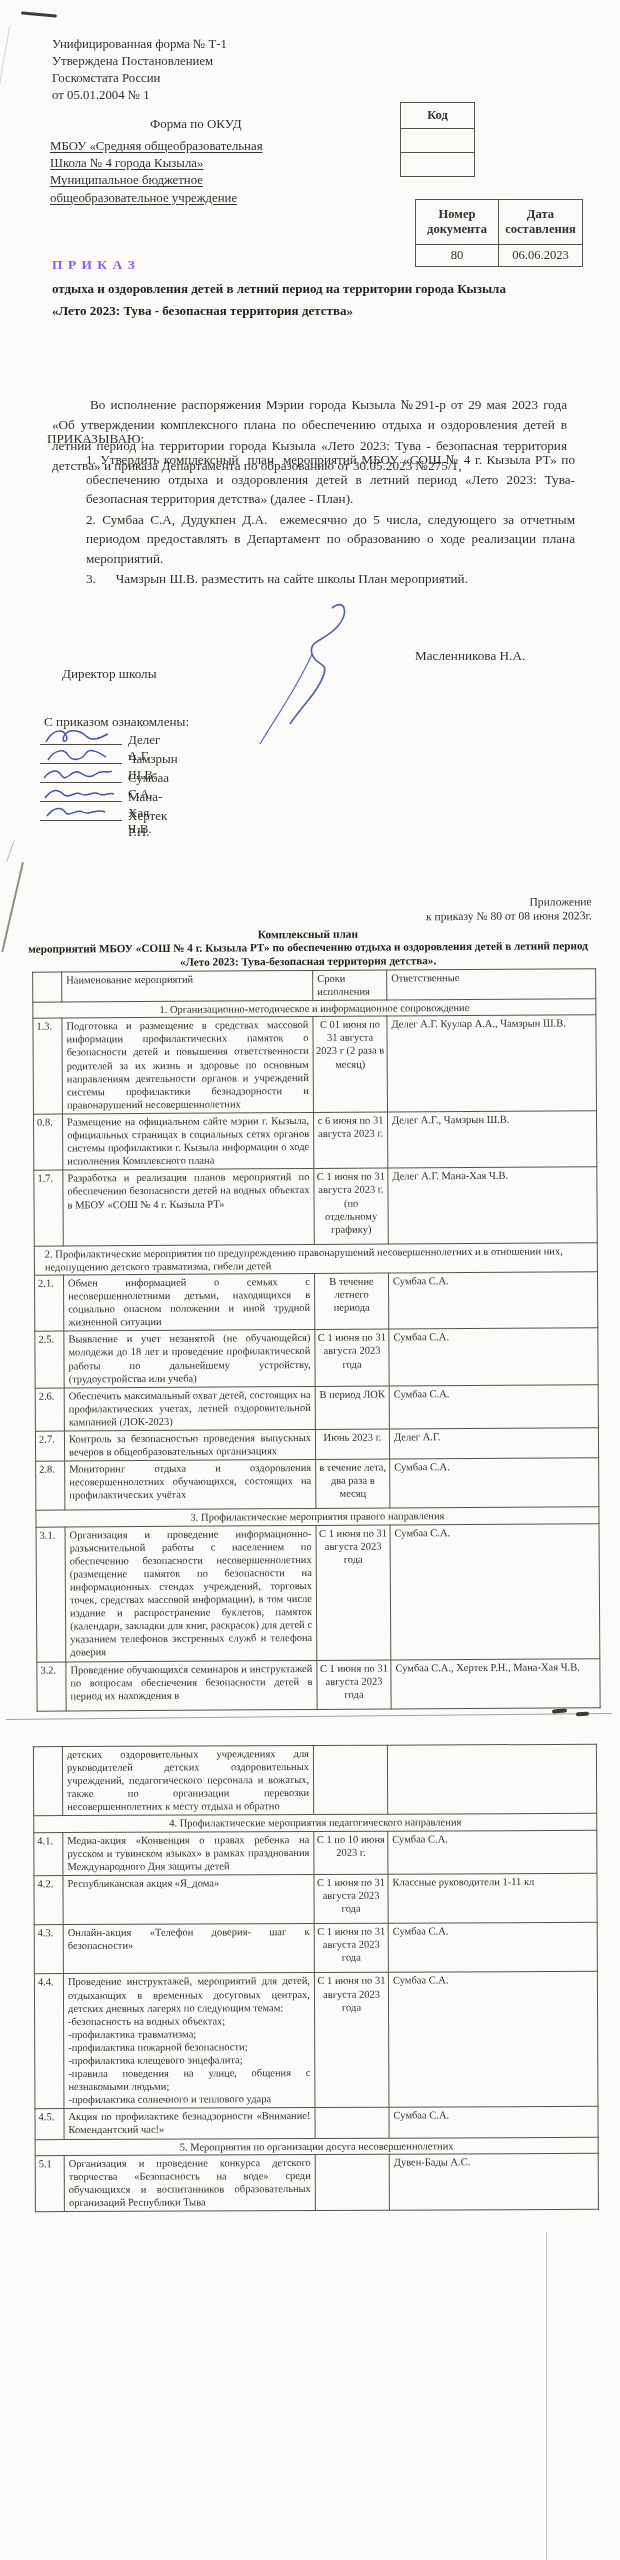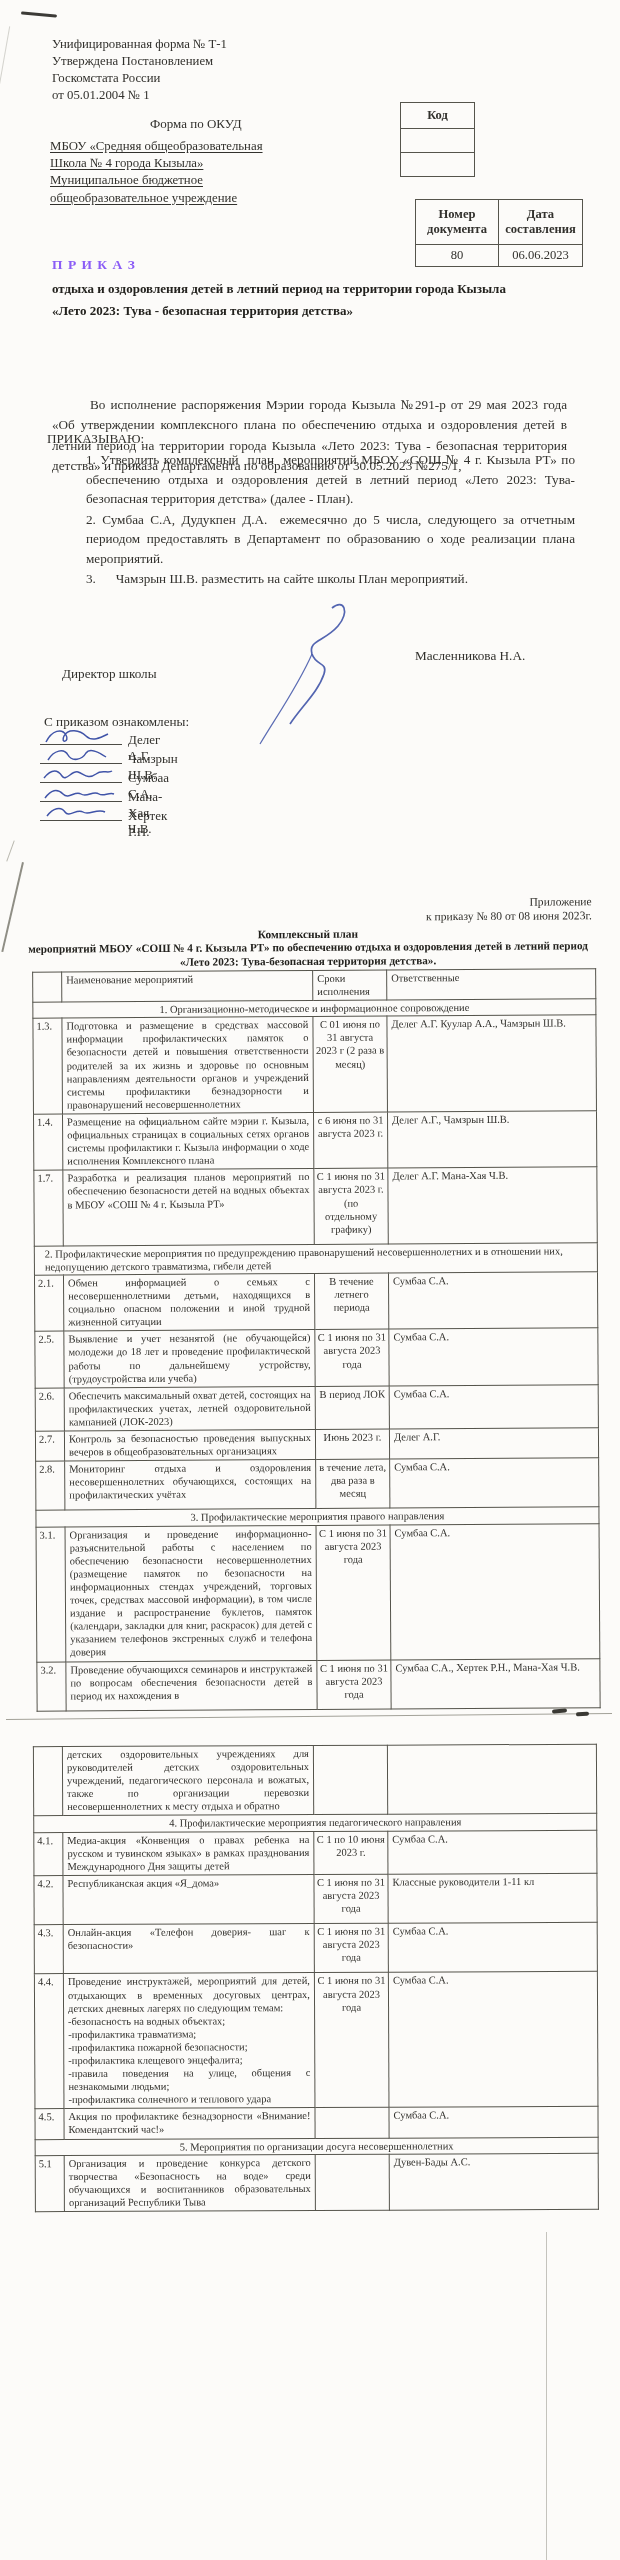--- a/index.html
+++ b/index.html
@@ -221,21 +221,21 @@
           <tr>
             <td colspan="4" class="sec">1.   Организационно-методическое и информационное сопровождение</td>
           </tr>
           <tr>
             <td class="num">1.3.</td>
             <td class="act">Подготовка и размещение в средствах массовой информации профилактических памяток о безопасности детей и повышения ответственности родителей за их жизнь и здоровье по основным направлениям деятельности органов и учреждений системы профилактики безнадзорности и правонарушений несовершеннолетних</td>
             <td class="term">С 01 июня по 31 августа 2023 г (2 раза в месяц)</td>
             <td class="resp">Делег А.Г. Куулар А.А., Чамзрын Ш.В.</td>
           </tr>
           <tr>
-            <td class="num">1.4.</td>
+            <td class="num">0.8.</td>
             <td class="act">Размещение на официальном сайте мэрии г. Кызыла, официальных страницах в социальных сетях органов системы профилактики г. Кызыла информации о ходе исполнения Комплексного плана</td>
             <td class="term">с 6 июня по 31 августа 2023 г.</td>
             <td class="resp">Делег А.Г., Чамзрын Ш.В.</td>
           </tr>
           <tr>
             <td class="num">1.7.</td>
             <td class="act">Разработка и реализация планов мероприятий по обеспечению безопасности детей на водных объектах в МБОУ «СОШ № 4 г. Кызыла РТ»</td>
             <td class="term">С 1 июня по 31 августа 2023 г. (по отдельному графику)</td>
             <td class="resp">Делег А.Г. Мана-Хая Ч.В.</td>
           </tr>

